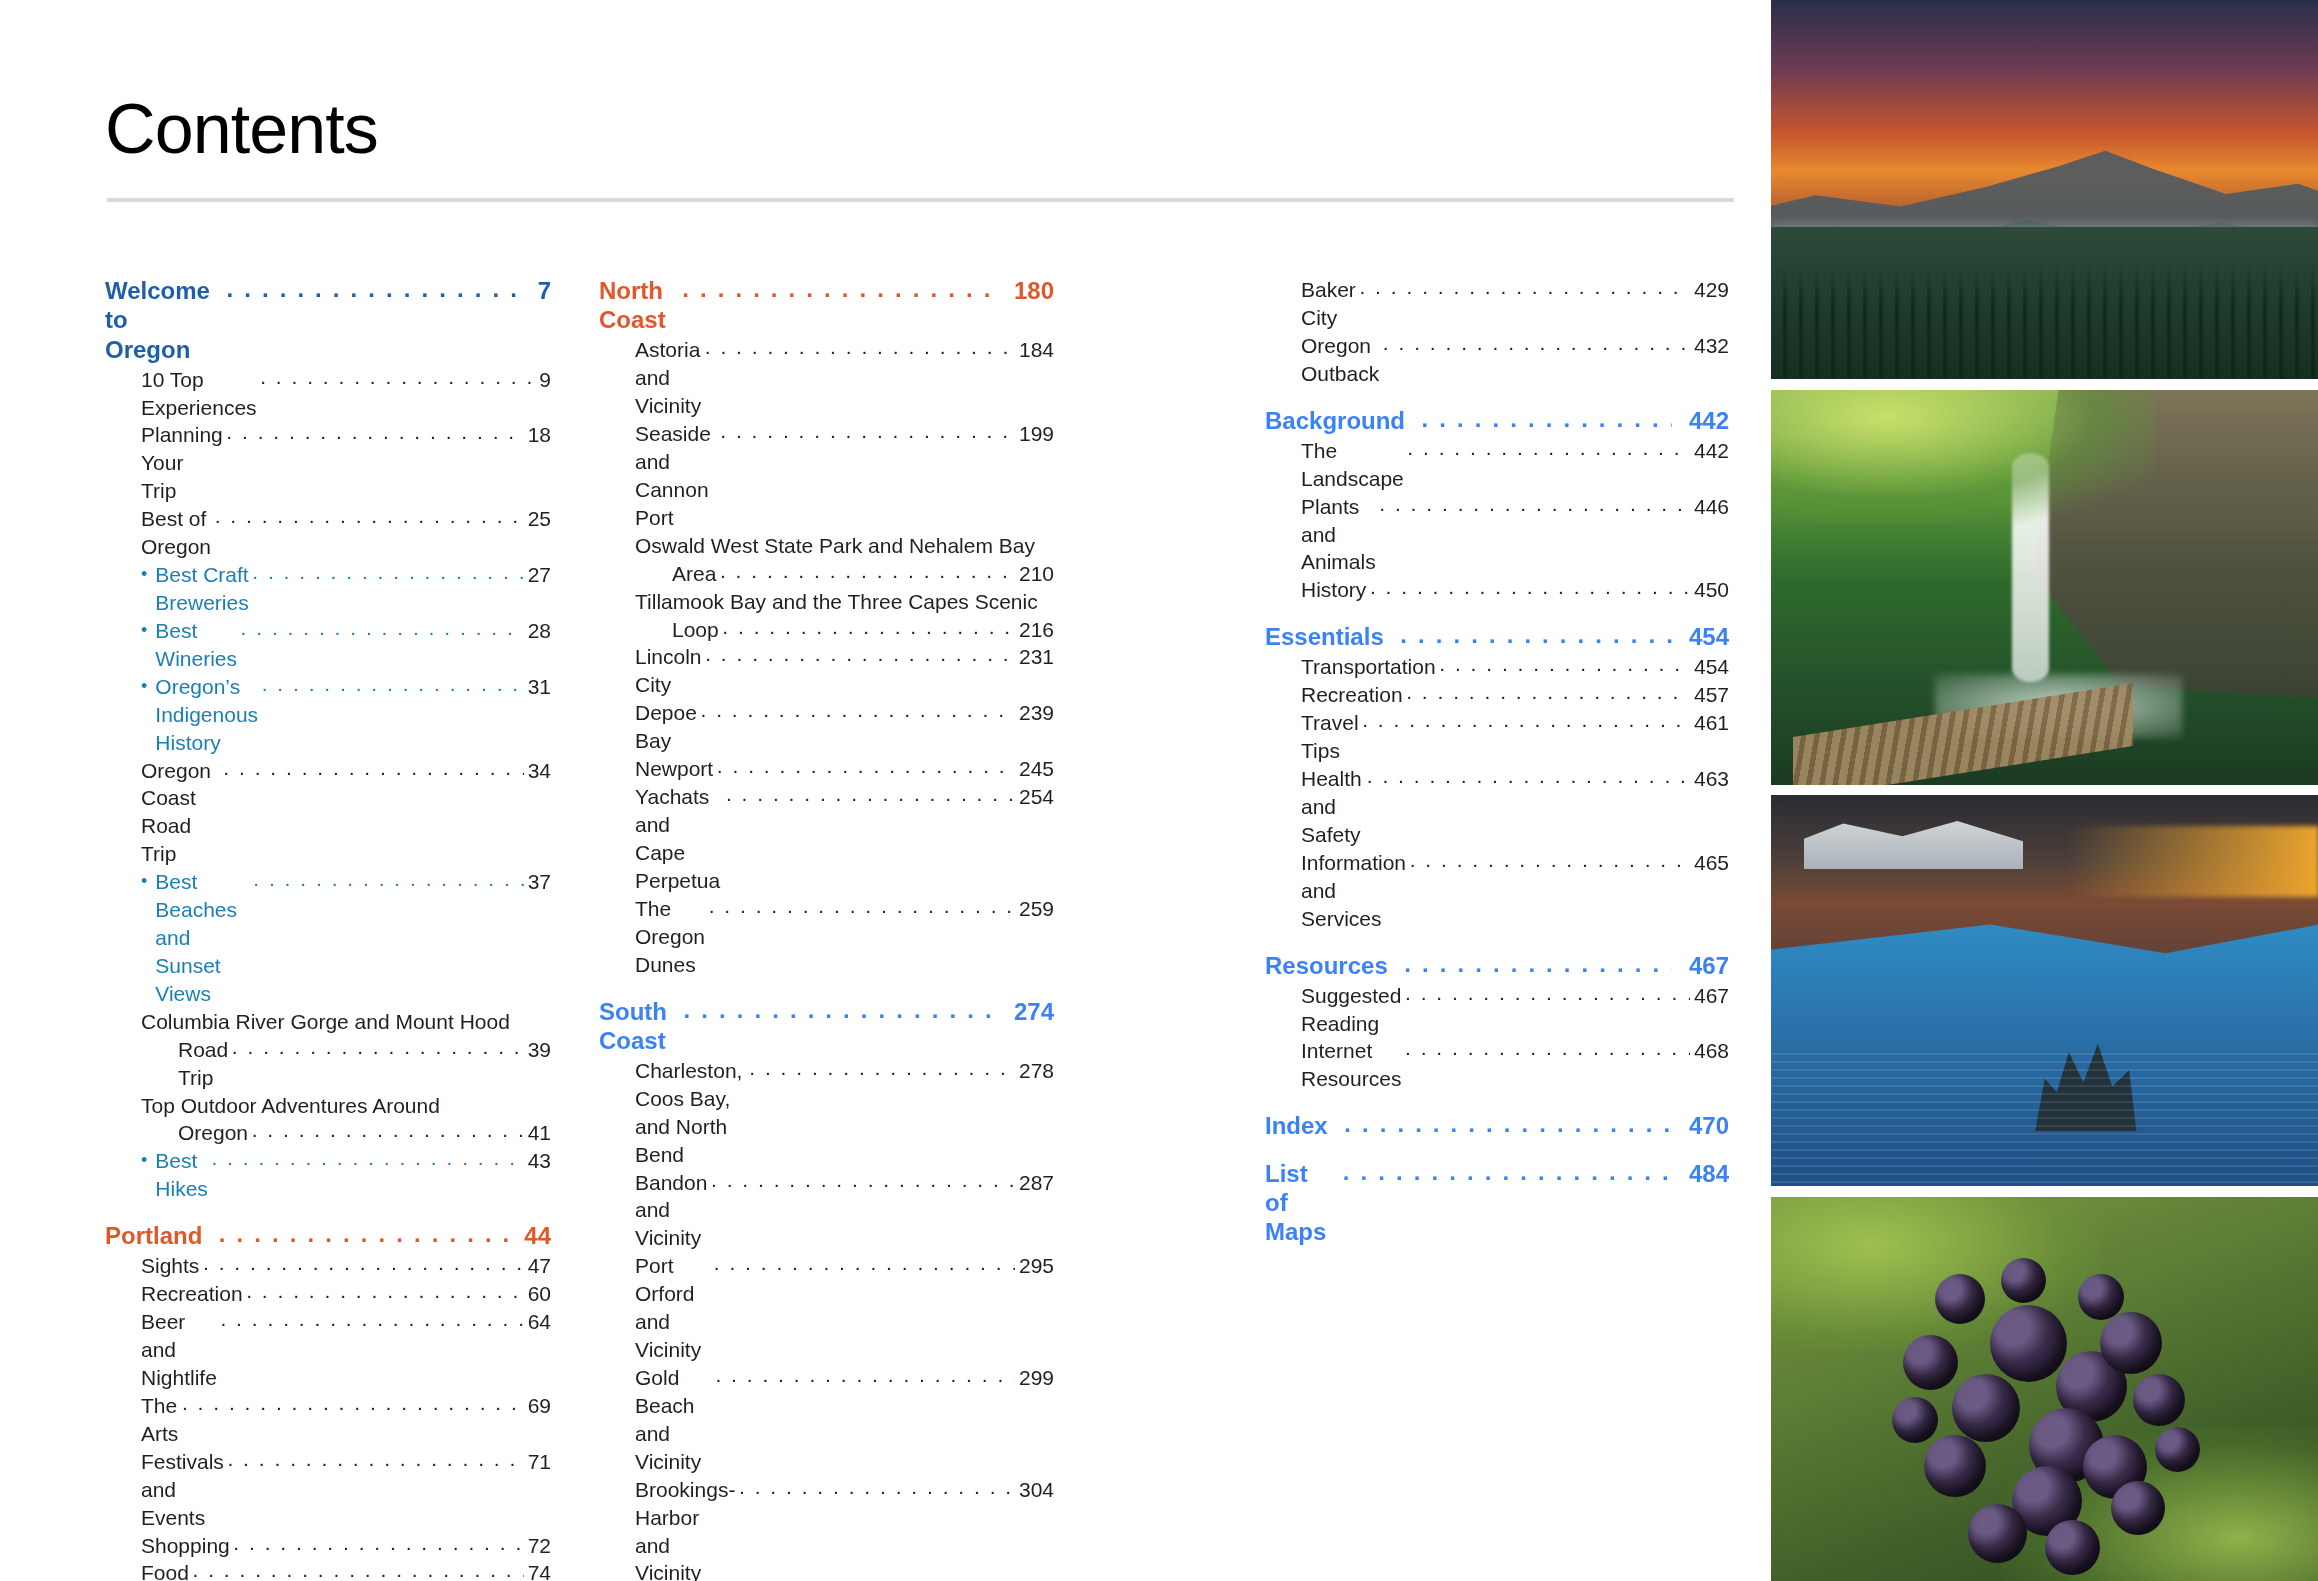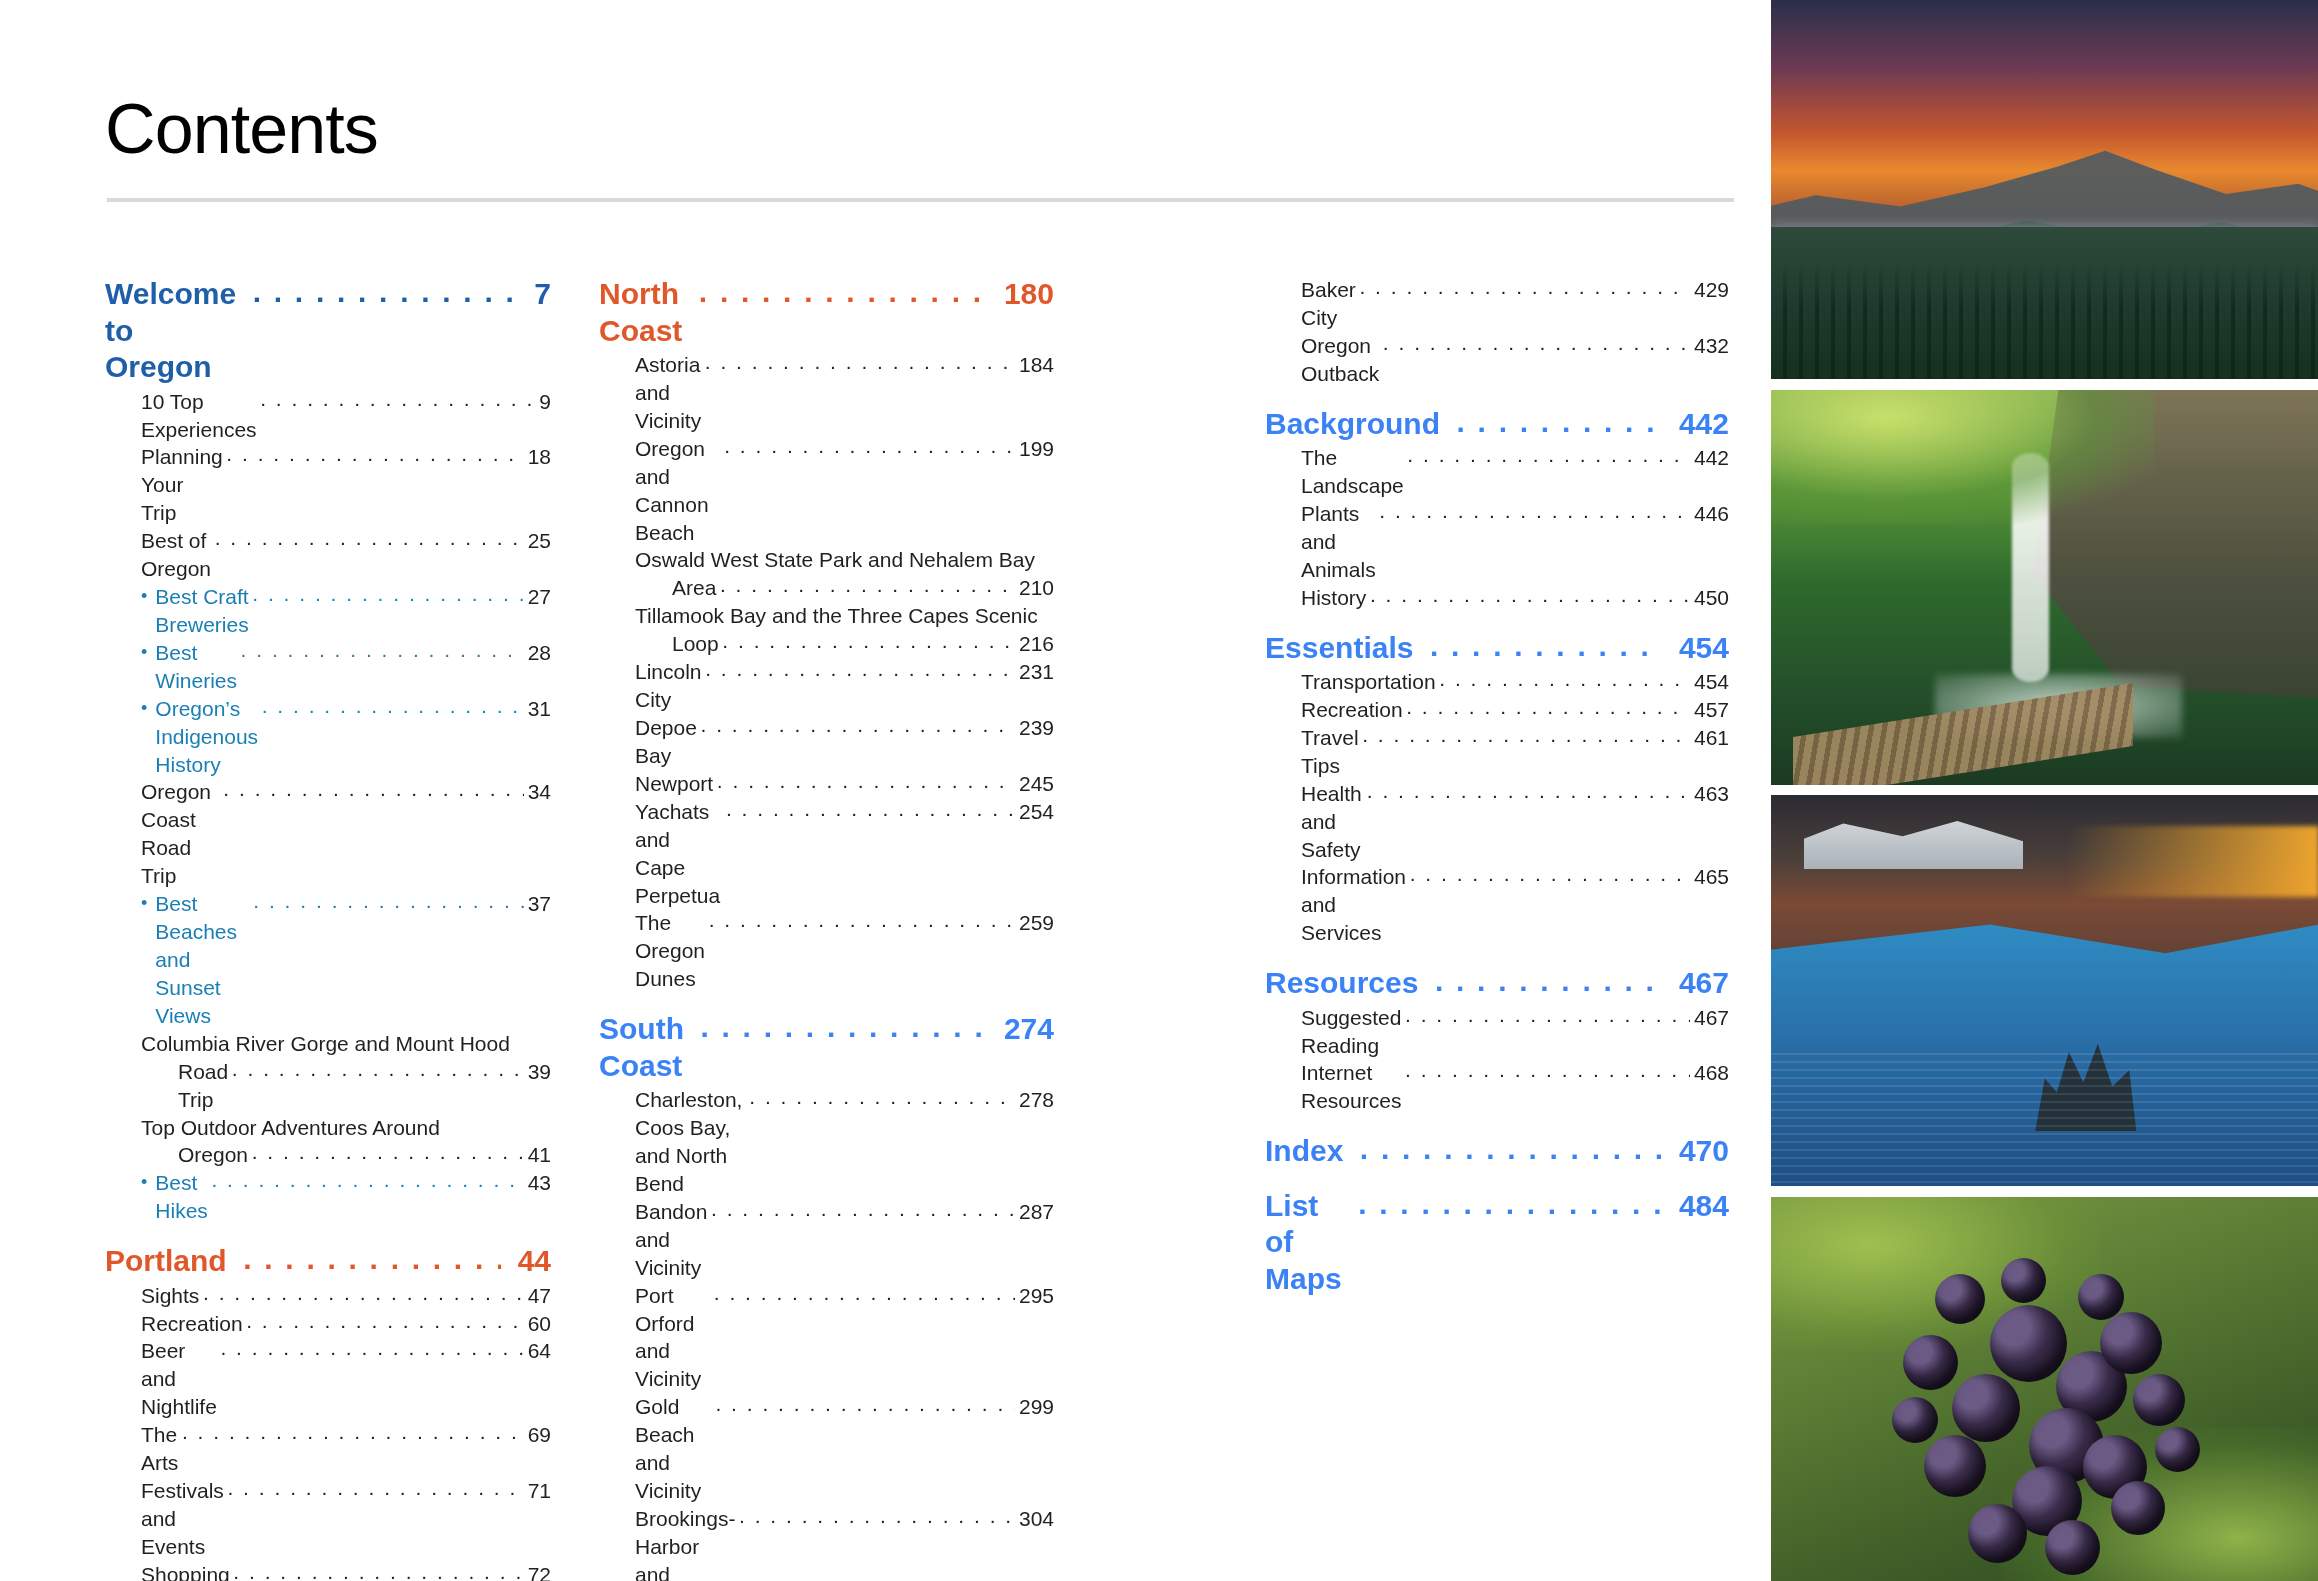--- a/index.html
+++ b/index.html
@@ -52,21 +52,21 @@
     top: 0;
   }
   .col-1 { left: 105px; width: 446px; }
   .col-2 { left: 599px; width: 455px; }
   .col-3 { left: 1265px; width: 464px; }
 
   
   .chapter {
     display: flex;
     align-items: baseline;
-    font-size: 30px;
+    font-size: 24px;
     font-weight: bold;
     margin-top: 18px;
     margin-bottom: 1.8px;
     line-height: 1.22;
     gap: 12px;
   }
   .chapter:first-child { margin-top: 0; }
   .chapter .label { white-space: pre-wrap; }
   .chapter .leader {
     flex: 1 1 auto;
@@ -390,21 +390,21 @@
           <span class="label">North Coast</span>
           <span class="leader "></span>
           <span class="pg">180</span>
         </div>
         <div class="entry">
           <span class="label">Astoria and Vicinity</span>
           <span class="leader "></span>
           <span class="pg">184</span>
         </div>
         <div class="entry">
-          <span class="label">Oregon and Cannon Beach</span>
+          <span class="label">Seaside and Cannon Port</span>
           <span class="leader "></span>
           <span class="pg">199</span>
         </div>
         <div class="entry">
           <span class="label">Oswald West State Park and Nehalem Bay</span>
         </div>
         <div class="entry cont">
           <span class="label">Area</span>
           <span class="leader "></span>
           <span class="pg">210</span>

